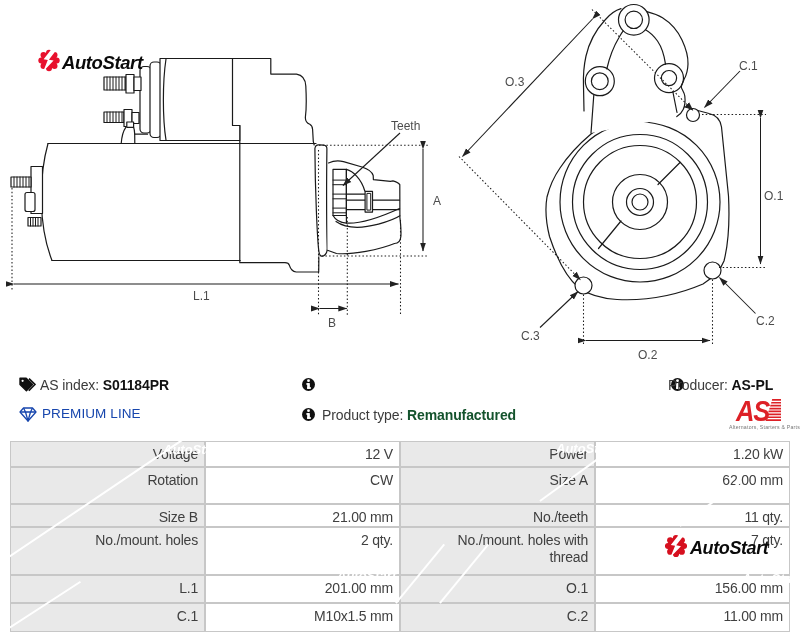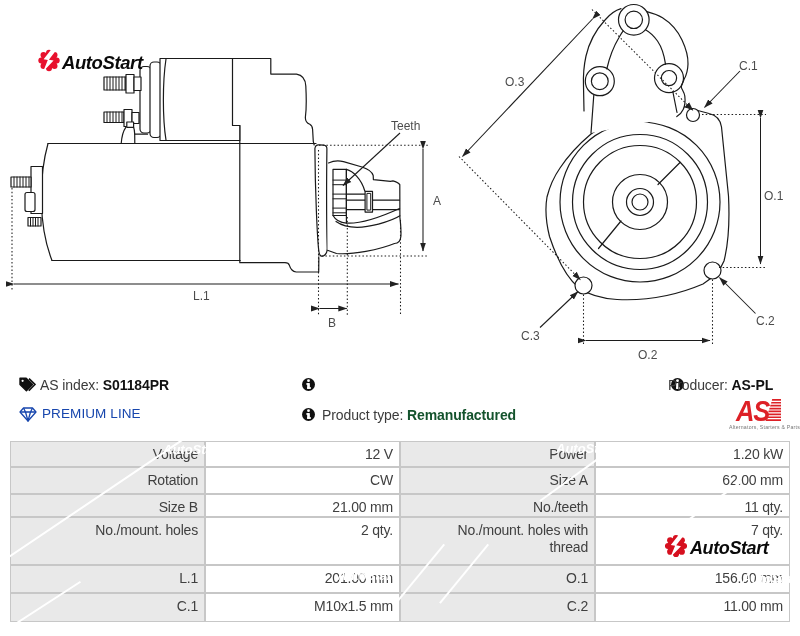--- a/index.html
+++ b/index.html
@@ -240,21 +240,21 @@
           <col style="width:195px">
           <col style="width:195px">
         </colgroup>
   <tbody>
           <tr style="height:26px">
             <td class="lab">Voltage</td>
             <td class="val">12 V</td>
             <td class="lab">Power</td>
             <td class="val">1.20 kW</td>
           </tr>
-  <tr style="height:27px">
+  <tr style="height:37px">
             <td class="lab">Rotation</td>
             <td class="val">CW</td>
             <td class="lab">Size A</td>
             <td class="val">62.00 mm</td>
           </tr>
   <tr style="height:16px">
             <td class="lab">Size B</td>
             <td class="val">21.00 mm</td>
             <td class="lab">No./teeth</td>
             <td class="val">11 qty.</td>

